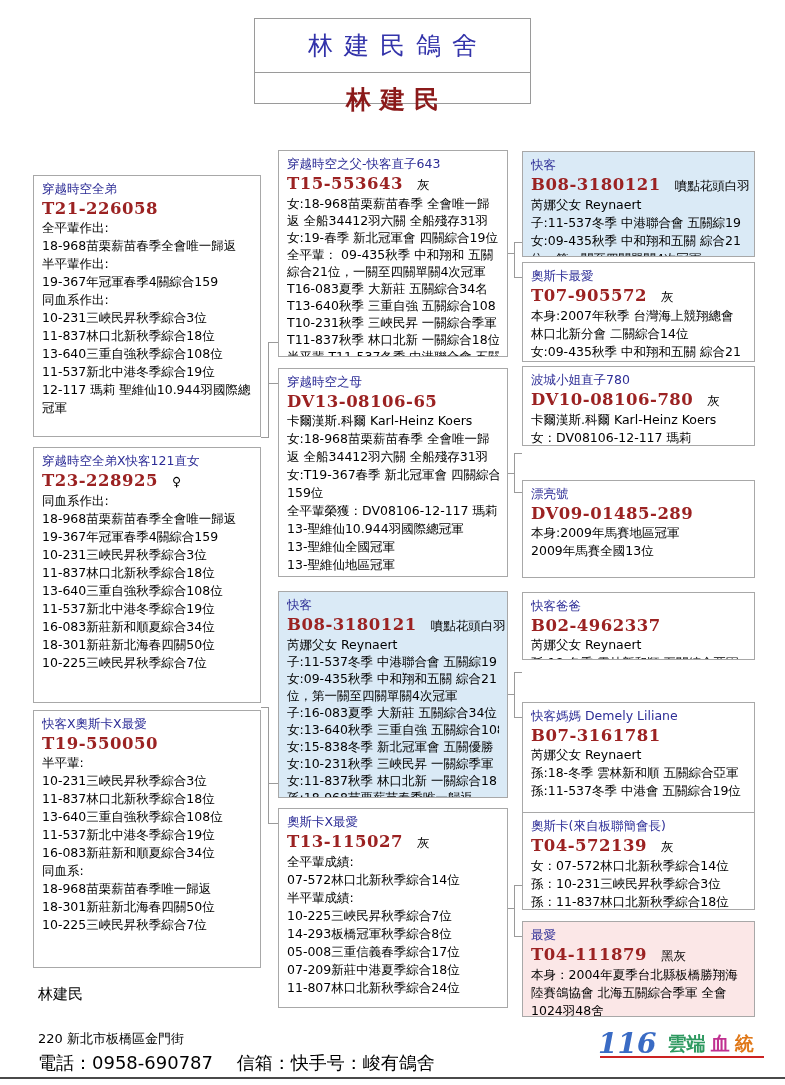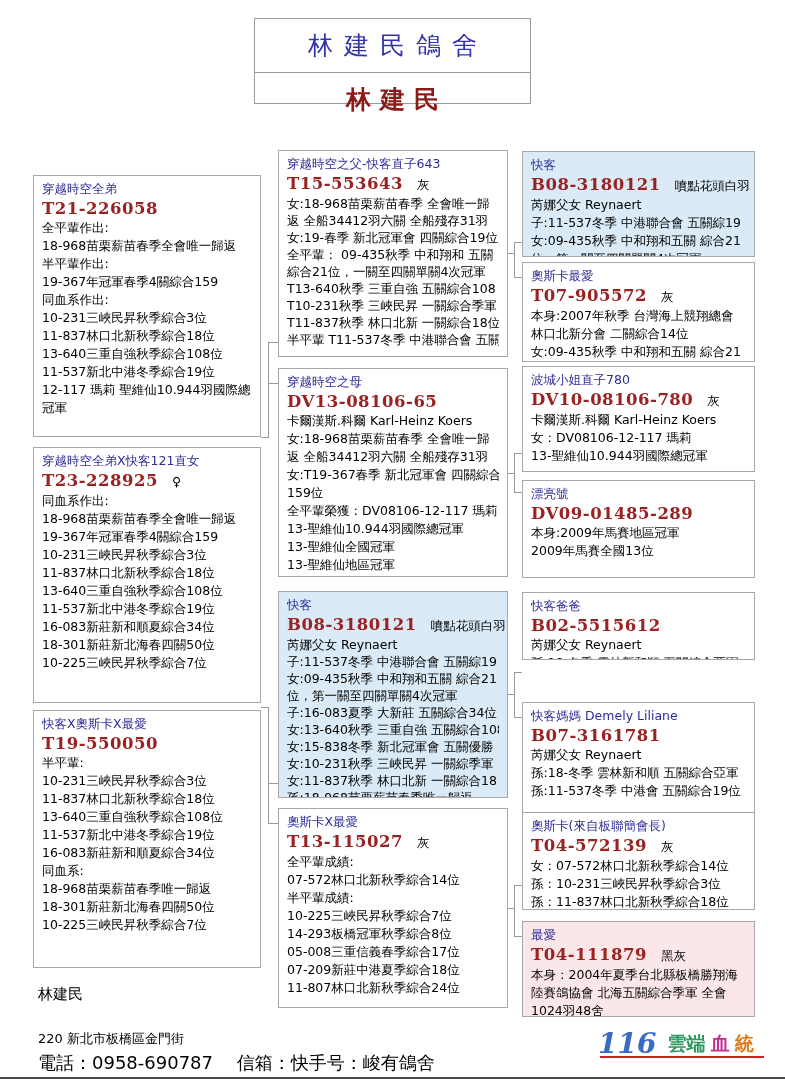--- a/index.html
+++ b/index.html
@@ -106,20 +106,21 @@
       <div class="pline" style="line-height: 18px;">10-225三峽民昇秋季綜合7位</div>
     </div>
     <div class="pbox" style="left: 278px; top: 150px; width: 230px; height: 207px;">
       <div class="ptitle">穿越時空之父-快客直子643</div>
       <div class="pring-row"><span class="pring">T15-553643</span><span class="pnote">灰</span></div>
       <div class="pline" style="line-height: 17px;">女:18-968苗栗薪苗春季 全會唯一歸</div>
       <div class="pline" style="line-height: 17px;">返 全船34412羽六關 全船殘存31羽</div>
       <div class="pline" style="line-height: 17px;">女:19-春季 新北冠軍會 四關綜合19位</div>
       <div class="pline" style="line-height: 17px;">全平輩： 09-435秋季 中和翔和 五關</div>
       <div class="pline" style="line-height: 17px;">綜合21位，一關至四關單關4次冠軍</div>
+      <div class="pline" style="line-height: 17px;">T16-083夏季 大新莊 五關綜合34名</div>
       <div class="pline" style="line-height: 17px;">T13-640秋季 三重自強 五關綜合108</div>
       <div class="pline" style="line-height: 17px;">T10-231秋季 三峽民昇 一關綜合季軍</div>
       <div class="pline" style="line-height: 17px;">T11-837秋季 林口北新 一關綜合18位</div>
       <div class="pline" style="line-height: 17px;">半平輩 T11-537冬季 中港聯合會 五關</div>
     </div>
     <div class="pbox" style="left: 278px; top: 368px; width: 230px; height: 209px;">
       <div class="ptitle">穿越時空之母</div>
       <div class="pring-row"><span class="pring">DV13-08106-65</span></div>
       <div class="pline" style="line-height: 18px;">卡爾漢斯.科爾 Karl-Heinz Koers</div>
       <div class="pline" style="line-height: 18px;">女:18-968苗栗薪苗春季 全會唯一歸</div>
@@ -166,36 +167,36 @@
       <div class="pline" style="line-height: 18px;">位，第一關至四關單關4次冠軍</div>
     </div>
     <div class="pbox" style="left: 522px; top: 262px; width: 233px; height: 100px;">
       <div class="ptitle">奧斯卡最愛</div>
       <div class="pring-row"><span class="pring">T07-905572</span><span class="pnote">灰</span></div>
       <div class="pline" style="line-height: 18px;">本身:2007年秋季 台灣海上競翔總會</div>
       <div class="pline" style="line-height: 18px;">林口北新分會 二關綜合14位</div>
       <div class="pline" style="line-height: 18px;">女:09-435秋季 中和翔和五關 綜合21</div>
       <div class="pline" style="line-height: 18px;">位，一關至四關單關4次冠軍</div>
     </div>
-    <div class="pbox" style="left: 522px; top: 366px; width: 233px; height: 106px;">
+    <div class="pbox" style="left: 522px; top: 366px; width: 233px; height: 80px;">
       <div class="ptitle">波城小姐直子780</div>
       <div class="pring-row"><span class="pring">DV10-08106-780</span><span class="pnote">灰</span></div>
       <div class="pline" style="line-height: 18px;">卡爾漢斯.科爾 Karl-Heinz Koers</div>
       <div class="pline" style="line-height: 18px;">女：DV08106-12-117 瑪莉</div>
       <div class="pline" style="line-height: 18px;">13-聖維仙10.944羽國際總冠軍</div>
     </div>
     <div class="pbox" style="left: 522px; top: 480px; width: 233px; height: 98px;">
       <div class="ptitle">漂亮號</div>
       <div class="pring-row"><span class="pring">DV09-01485-289</span></div>
       <div class="pline" style="line-height: 18px;">本身:2009年馬賽地區冠軍</div>
       <div class="pline" style="line-height: 18px;">2009年馬賽全國13位</div>
     </div>
     <div class="pbox" style="left: 522px; top: 592px; width: 233px; height: 68px;">
       <div class="ptitle">快客爸爸</div>
-      <div class="pring-row"><span class="pring">B02-5515612</span></div>
+      <div class="pring-row"><span class="pring">B02-4962337</span></div>
       <div class="pline" style="line-height: 18px;">芮娜父女 Reynaert</div>
       <div class="pline" style="line-height: 18px;">孫:18-冬季 雲林新和順 五關綜合亞軍</div>
       <div class="pline" style="line-height: 18px;">孫:11-537冬季 中港會 五關綜合19位</div>
     </div>
     <div class="pbox" style="left: 522px; top: 702px; width: 233px; height: 118px;">
       <div class="ptitle">快客媽媽 Demely Liliane</div>
       <div class="pring-row"><span class="pring">B07-3161781</span></div>
       <div class="pline" style="line-height: 18px;">芮娜父女 Reynaert</div>
       <div class="pline" style="line-height: 18px;">孫:18-冬季 雲林新和順 五關綜合亞軍</div>
       <div class="pline" style="line-height: 18px;">孫:11-537冬季 中港會 五關綜合19位</div>

